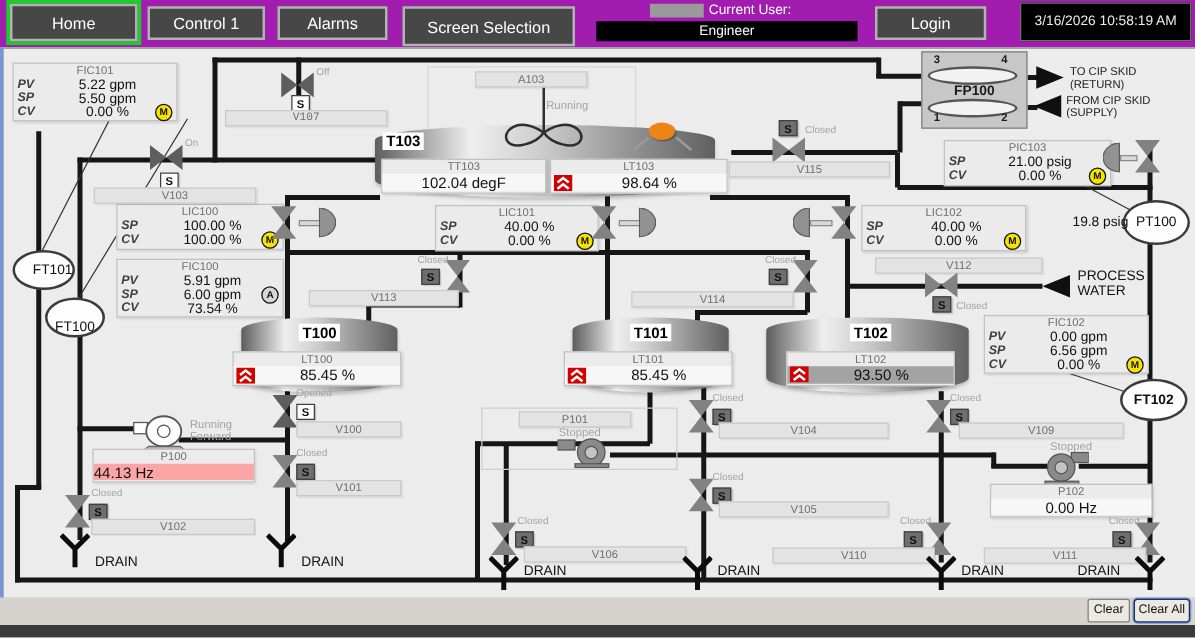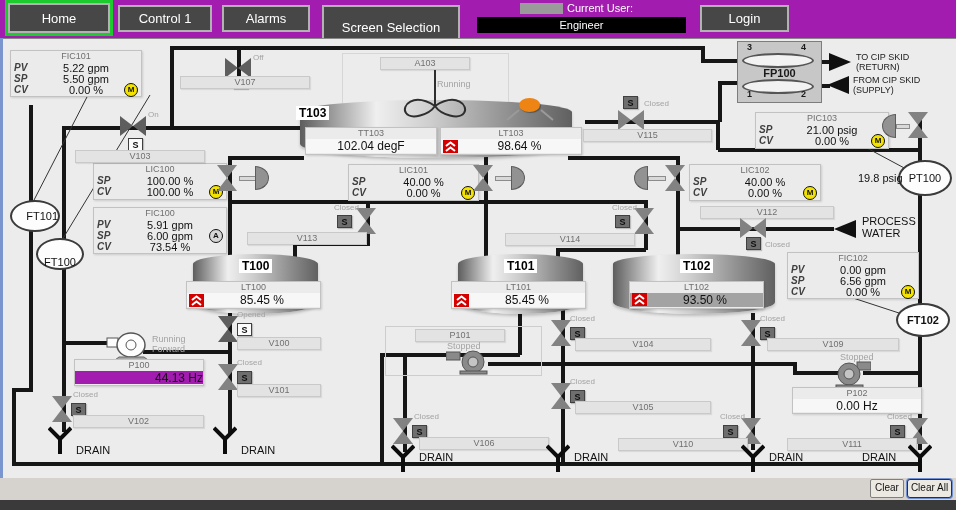--- a/index.html
+++ b/index.html
@@ -69,29 +69,30 @@
   <div id="hdr">
     <div class="hbtn home" style="left:8px;top:3px;width:102px;height:30px;">
         <span>Home</span>
       </div>
     <div class="hbtn" style="left:118px;top:5px;width:94px;height:27px;">
         <span>Control 1</span>
       </div>
     <div class="hbtn" style="left:222px;top:5px;width:88px;height:27px;">
         <span>Alarms</span>
       </div>
-    <div class="hbtn" style="left:322px;top:5px;width:138px;height:44px;text-align:right;">
+    <div class="hbtn" style="left:322px;top:5px;width:138px;height:32px;text-align:right;">
         <span>Screen Selection</span>
       </div>
     <div style="position:absolute;left:520px;top:3px;width:43px;height:11px;background:#9a9a9a;"></div>
     <div style="position:absolute;left:567px;top:2px;color:#fff;font-size:11px;">Current User:</div>
     <div style="position:absolute;left:477px;top:17px;width:209px;height:16px;background:#000;color:#fff;font-size:11px;text-align:center;line-height:16px;">Engineer</div>
     <div class="hbtn" style="left:700px;top:5px;width:89px;height:27px;">
         <span>Login</span>
       </div>
+    <div style="position:absolute;left:816px;top:2px;width:137px;height:31px;background:#000;border:1px solid #6e6e6e;box-sizing:border-box;color:#ececec;font-size:11px;text-align:center;line-height:28px;">3/16/2026 10:58:19 AM</div>
   </div>
 
   <div id="dg"></div>
   <div id="lstrip"></div>
 
   <div class="ph" style="left:170px;top:46px;width:533px;"></div>
   <div class="pv" style="left:170px;top:46px;height:84px;"></div>
   <div class="pv" style="left:237px;top:46px;height:42px;"></div>
   <div class="ph" style="left:62px;top:126px;width:240px;"></div>
   <div class="pv" style="left:62px;top:126px;height:306px;"></div>
@@ -150,21 +151,21 @@
   <svg style="position:absolute;left:395px;top:70px;" width="80" height="52">
     <line x1="40" y1="0" x2="40" y2="36" stroke="#2e2e2e" stroke-width="2"></line>
     <path d="M40 36 C18 22 6 36 11 43 C16 50 34 45 40 36 Z" fill="none" stroke="#2e2e2e" stroke-width="2"></path>
     <path d="M40 36 C62 22 74 36 69 43 C64 50 46 45 40 36 Z" fill="none" stroke="#2e2e2e" stroke-width="2"></path>
   </svg>
   <div style="position:absolute;left:519px;top:98px;width:21px;height:14px;background:#ee8413;border-radius:50%;box-shadow:1px 1px 1px #0005;"></div>
   <svg style="position:absolute;left:505px;top:108px;" width="50" height="16">
     <line x1="14" y1="2" x2="2" y2="12" stroke="#9a9a9a" stroke-width="2"></line>
     <line x1="36" y1="2" x2="48" y2="12" stroke="#9a9a9a" stroke-width="2"></line>
   </svg>
-  <div class="chip" style="left:296px;top:106px;">T103</div>
+  <div class="chip" style="left:306px;top:106px;">T103</div>
   <div class="panel" style="left:305px;top:127px;width:130px;height:26px;">
     <div class="ptitle">TT103</div>
     <div style="height:14px;text-align:center;font-size:12px;color:#101010;background:#f7f7f7;">102.04 degF</div>
   </div>
   <div class="panel" style="left:440px;top:127px;width:140px;height:26px;">
     <div class="ptitle">LT103</div>
     <div style="height:14px;display:flex;align-items:center;background:#f7f7f7;">
       <svg width="15" height="13" viewBox="0 0 15 13" style="margin-left:2px;">
           <rect width="15" height="13" fill="#d40000"></rect>
           <path d="M3 6 L7.5 2.5 L12 6 M3 11 L7.5 7.5 L12 11" stroke="#fff" stroke-width="2" fill="none"></path>
@@ -303,21 +304,21 @@
     <div class="prow">
         <span class="prl">CV</span>
         <span class="prv">0.00 %</span>
         <span class="mode">M</span>
       </div>
   </div>
 
   <div class="vh dk" style="left:225px;top:58px;"></div>
   <div class="st" style="left:253px;top:53px;">Off</div>
   <div class="sb w" style="left:233px;top:76px;">S</div>
-  <div class="lbl" style="left:180px;top:76px;width:128px;">V107</div>
+  <div class="lbl" style="left:180px;top:88px;width:128px;font-family:Liberation Mono, monospace;">V107</div>
 
   <div class="vh dk" style="left:120px;top:116px;"></div>
   <div class="st" style="left:148px;top:110px;">On</div>
   <div class="sb w" style="left:128px;top:138px;">S</div>
   <div class="lbl" style="left:75px;top:150px;width:128px;">V103</div>
 
   <div class="sb" style="left:623px;top:96px;">S</div>
   <div class="st" style="left:644px;top:99px;">Closed</div>
   <div class="vh" style="left:618px;top:110px;"></div>
   <div class="lbl" style="left:583px;top:129px;width:127px;">V115</div>
@@ -378,21 +379,21 @@
     <ellipse cx="25" cy="14" rx="14" ry="12" fill="#fdfdfd" stroke="#555" stroke-width="1.5"></ellipse>
     <circle cx="25" cy="14" r="5" fill="#fdfdfd" stroke="#555"></circle>
     <path d="M13 26 L38 26 L42 29 L9 29 Z" fill="#aaa" stroke="#666"></path>
   </svg>
   <div class="gray9" style="left:152px;top:334px;">
     <span>Running</span><br>
     <span>Forward</span>
   </div>
   <div class="panel" style="left:74px;top:359px;width:128px;height:25px;">
     <div class="ptitle">P100</div>
-    <div style="height:13px;text-align:right;font-size:12px;color:#101010;background:#a21caf;">44.13 Hz</div>
+    <div style="height:13px;text-align:left;font-size:12px;color:#101010;background:#fca5a5;">44.13 Hz</div>
   </div>
 
   <div style="position:absolute;left:385px;top:326px;width:155px;height:48px;border:1px solid #cdcdcd;"></div>
   <div class="lbl" style="left:415px;top:329px;width:88px;">P101</div>
   <div class="gray9" style="left:447px;top:341px;">Stopped</div>
   <svg style="position:absolute;left:446px;top:349px;" width="44" height="26">
     <rect x="0" y="3" width="14" height="8" fill="#8a8a8a" stroke="#555"></rect>
     <circle cx="27" cy="13" r="11" fill="#8a8a8a" stroke="#555"></circle>
     <circle cx="27" cy="13" r="5" fill="#c4c4c4" stroke="#555"></circle>
     <rect x="14" y="22" width="27" height="3" fill="#8a8a8a" stroke="#555"></rect>

